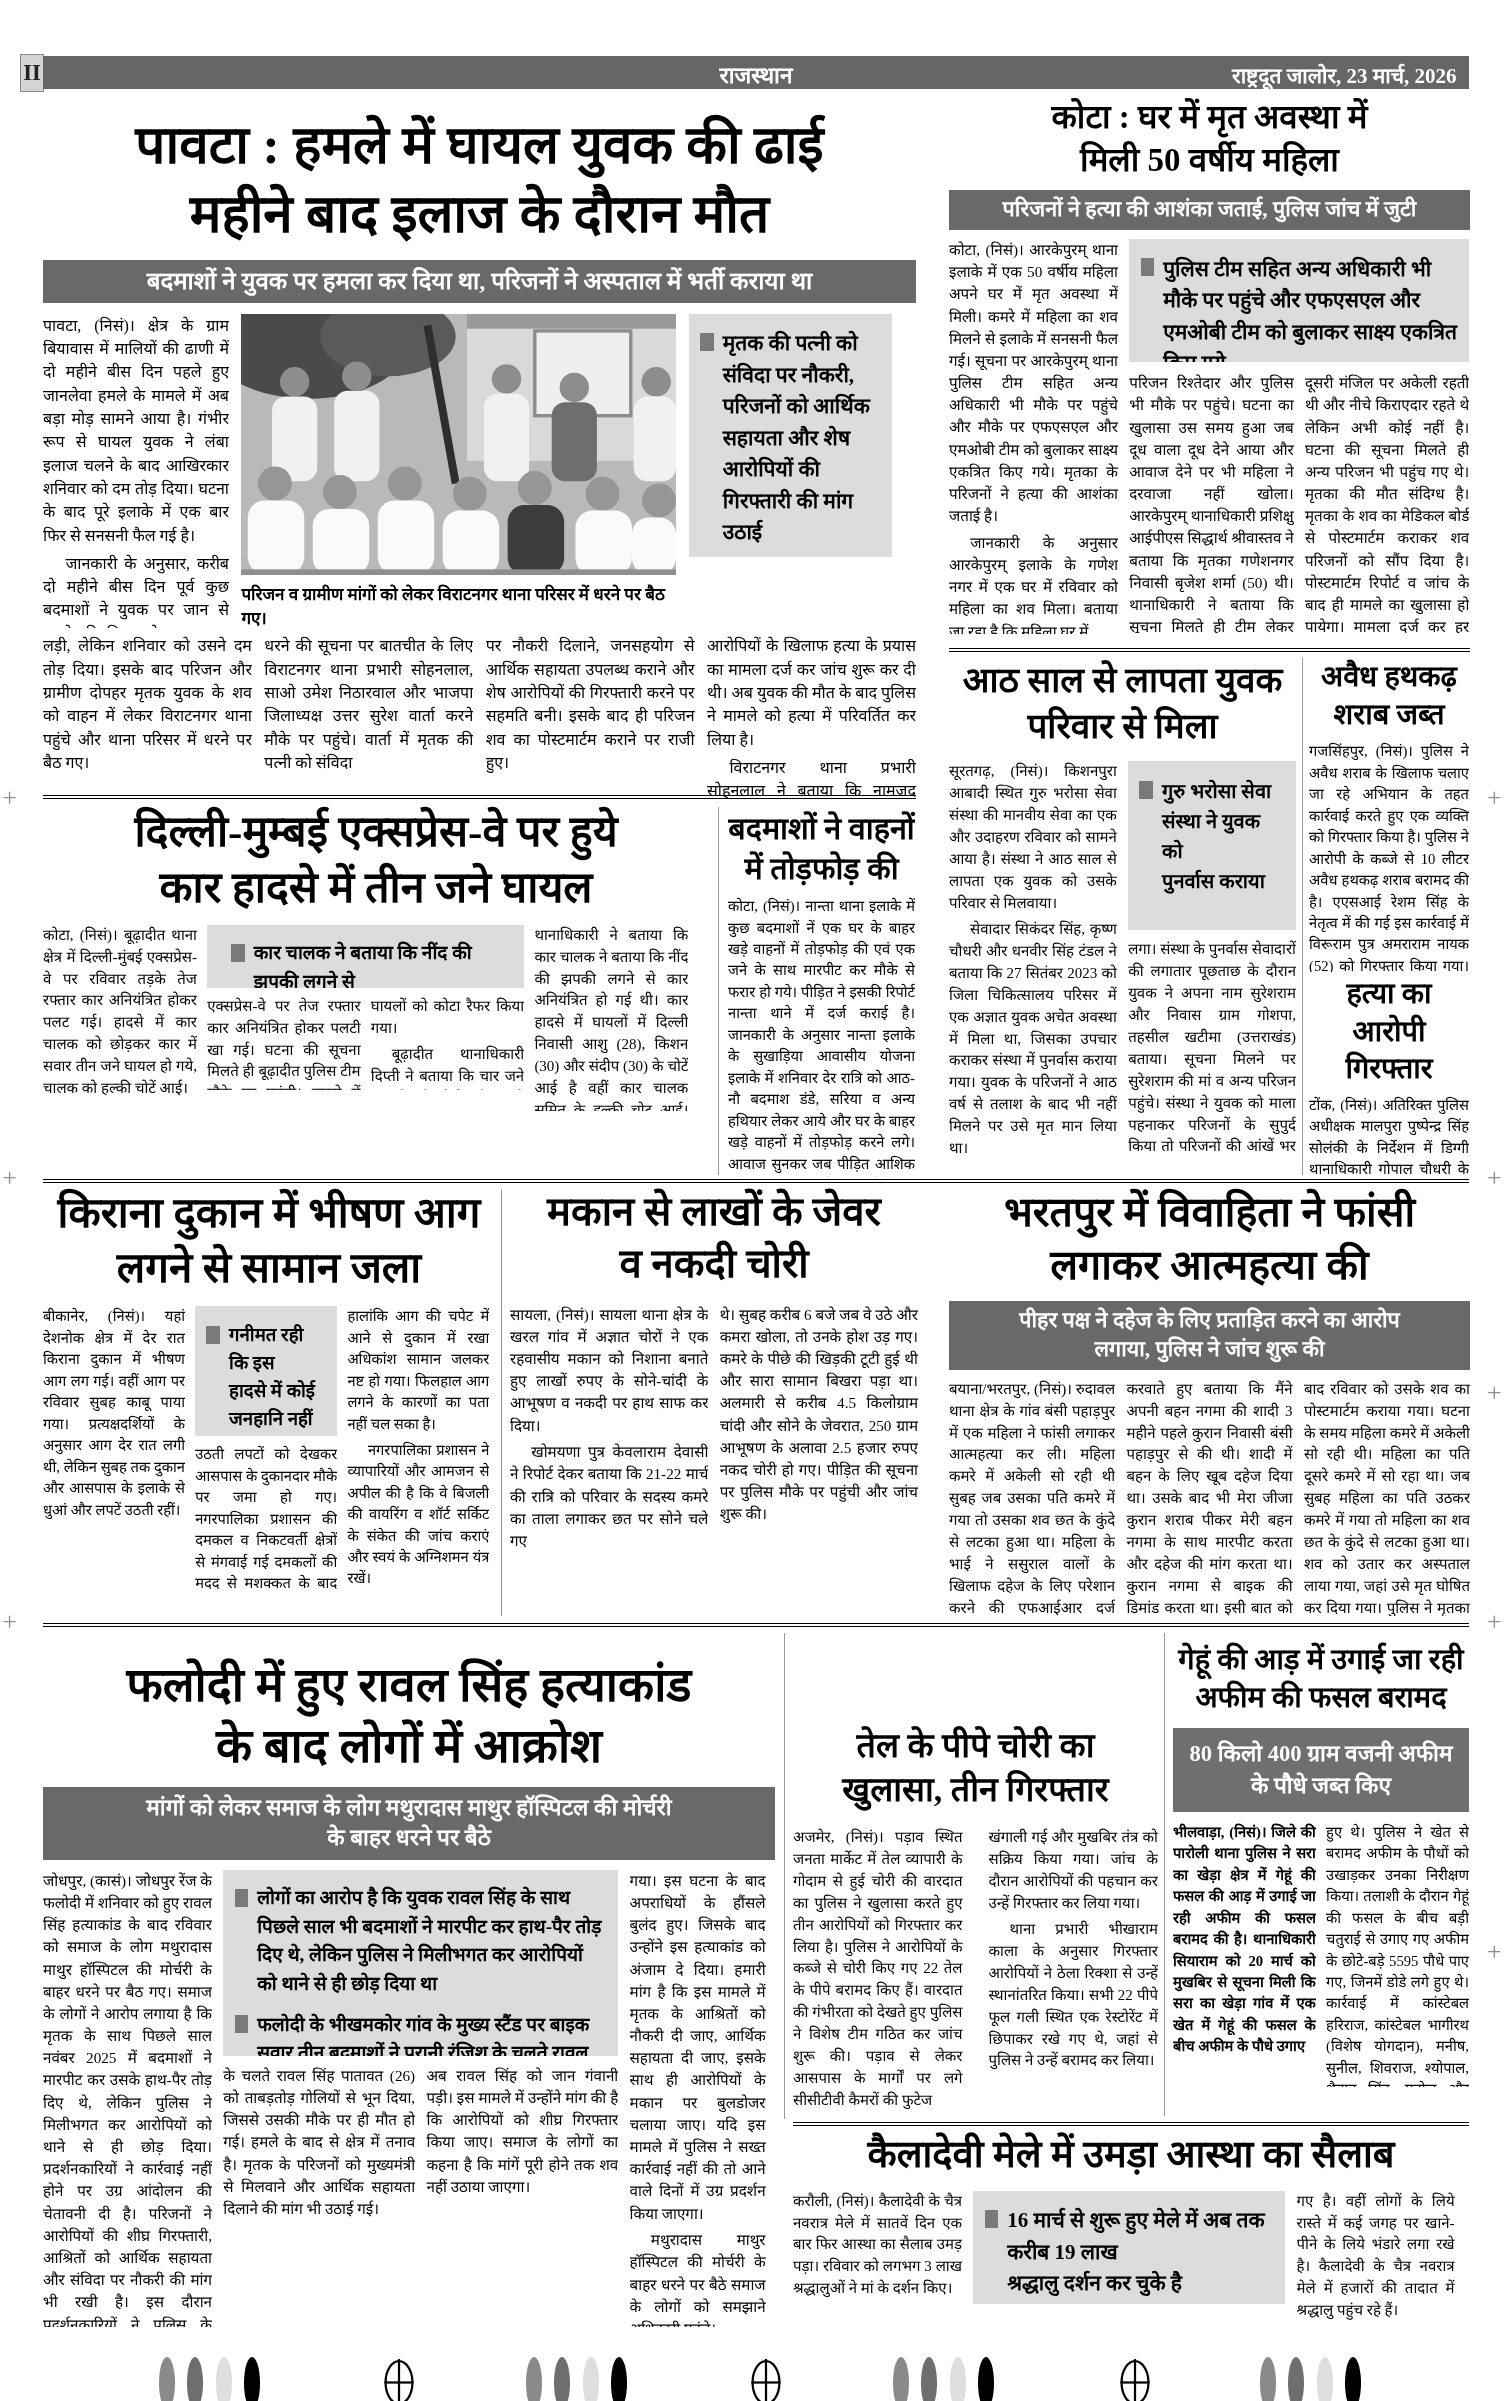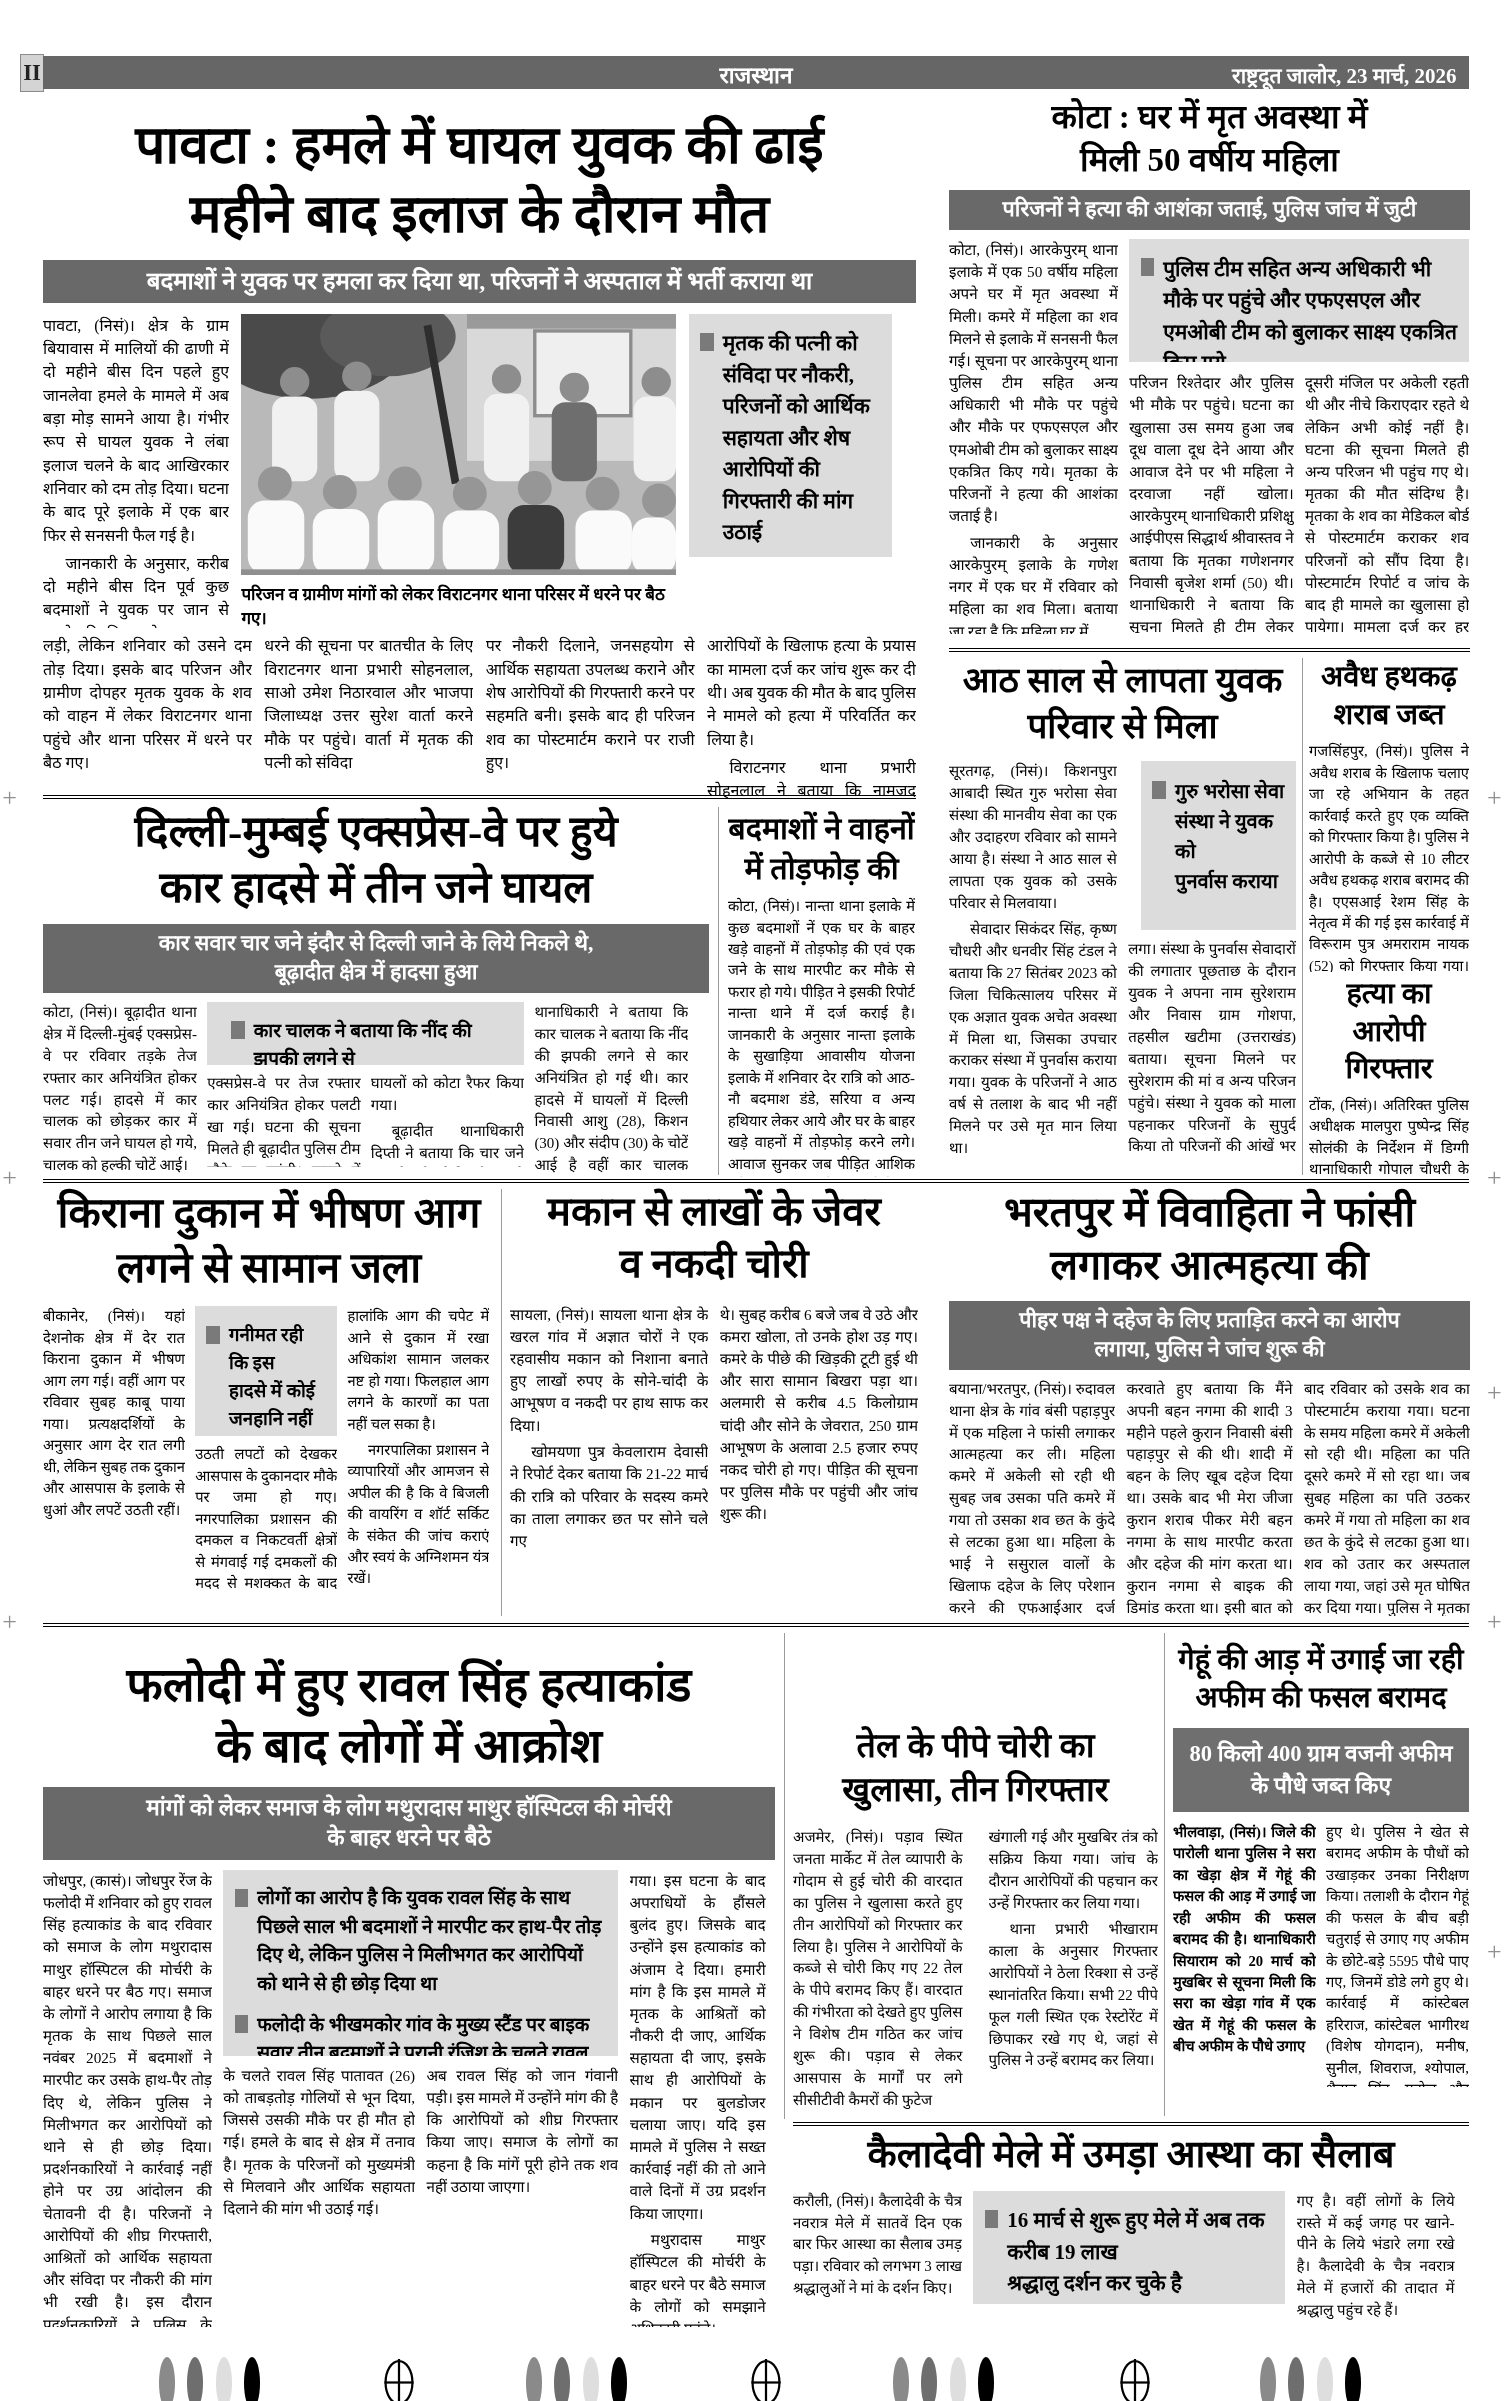--- a/index.html
+++ b/index.html
@@ -147,21 +147,21 @@
 
   <div class="art" style="left:949px;top:658px;width:347px;height:517px;overflow:hidden;">
     <div class="hl" style="font-size:35px;">आठ साल से लापता युवक
 परिवार से मिला</div>
     <div class="cols" style="margin-top:12.4px;gap:11.3px;">
       <div class="col" style="width:168px;font-size:15px;height:395px;">
           <p class="para">सूरतगढ़, (निसं)। किशनपुरा आबादी स्थित गुरु भरोसा सेवा संस्था की मानवीय सेवा का एक और उदाहरण रविवार को सामने आया है। संस्था ने आठ साल से लापता एक युवक को उसके परिवार से मिलवाया।</p>
           <p class="para">सेवादार सिकंदर सिंह, कृष्ण चौधरी और धनवीर सिंह टंडल ने बताया कि 27 सितंबर 2023 को जिला चिकित्सालय परिसर में एक अज्ञात युवक अचेत अवस्था में मिला था, जिसका उपचार कराकर संस्था में पुनर्वास कराया गया। युवक के परिजनों ने आठ वर्ष से तलाश के बाद भी नहीं मिलने पर उसे मृत मान लिया था।</p>
         </div>
       <div style="width:168px;">
-        <div class="hbox" style="height:169px;font-size:20px;margin-left:13px;">
+        <div class="hbox" style="height:169px;font-size:20px;">
           <span class="sq"></span>
           <span class="hboxtxt">गुरु भरोसा सेवा
 संस्था ने युवक को
 पुनर्वास कराया</span>
         </div>
         <div class="col" style="margin-top:9px;font-size:15px;height:217px;">
             <p class="para">लगा। संस्था के पुनर्वास सेवादारों की लगातार पूछताछ के दौरान युवक ने अपना नाम सुरेशराम और निवास ग्राम गोशपा, तहसील खटीमा (उत्तराखंड) बताया। सूचना मिलने पर सुरेशराम की मां व अन्य परिजन पहुंचे। संस्था ने युवक को माला पहनाकर परिजनों के सुपुर्द किया तो परिजनों की आंखें भर आईं और उन्होंने संस्था के सेवादारों का आभार व्यक्त किया।</p>
           </div>
       </div>
     </div>
@@ -180,22 +180,20 @@
     <div class="hl" style="font-size:29px;">हत्या का आरोपी
 गिरफ्तार</div>
     <div class="col" style="margin-top:6.8px;font-size:14.7px;">
         <p class="para">टोंक, (निसं)। अतिरिक्त पुलिस अधीक्षक मालपुरा पुष्पेन्द्र सिंह सोलंकी के निर्देशन में डिग्गी थानाधिकारी गोपाल चौधरी के नेतृत्व में गठित टीमों द्वारा थाना डिग्गी क्षैत्र के कलमण्डा गांव में पीड़ित हकीम खान के ऊपर पेट्रोल डालकर जलाकर हत्या करने के मामले का खुलासा किया है। पुलिस ने फरार चल रहे आरोपी अब्दुल रशीद अहमद पुत्र रमजान खान निवासी मालकोशनी तहसील बिलाडा जिला जोधपुर को कार्यवाही करते हुए 8 घंटो के अथक प्रयासों के बाद मण्डला जिला पाली से डिटेन कर गिरफ्तार किया गया।</p>
       </div>
   </div>
 
   <div class="art" style="left:43px;top:804px;width:666px;height:373px;overflow:hidden;">
     <div class="hl" style="font-size:43px;">दिल्ली-मुम्बई एक्सप्रेस-वे पर हुये
 कार हादसे में तीन जने घायल</div>
-    <div class="subbar" style="font-size:21.5px;margin-top:8px;">कार सवार चार जने इंदौर से दिल्ली जाने के लिये निकले थे,
-बूढ़ादीत क्षेत्र में हादसा हुआ</div>
     <div class="cols" style="margin-top:9px;gap:10.2px;">
       <div class="col" style="width:154px;font-size:15px;height:186px;">
           <p class="para">कोटा, (निसं)। बूढ़ादीत थाना क्षेत्र में दिल्ली-मुंबई एक्सप्रेस-वे पर रविवार तड़के तेज रफ्तार कार अनियंत्रित होकर पलट गई। हादसे में कार चालक को छोड़कर कार में सवार तीन जने घायल हो गये, चालक को हल्की चोटें आई।</p>
         </div>
       <div style="width:317px;">
         <div class="hbox" style="height:63px;font-size:19px;padding-left:24px;">
           <span class="sq"></span>
           <span class="hboxtxt">कार चालक ने बताया कि नींद की झपकी लगने से
 कार अनियंत्रित हो गई थी</span>
         </div>

